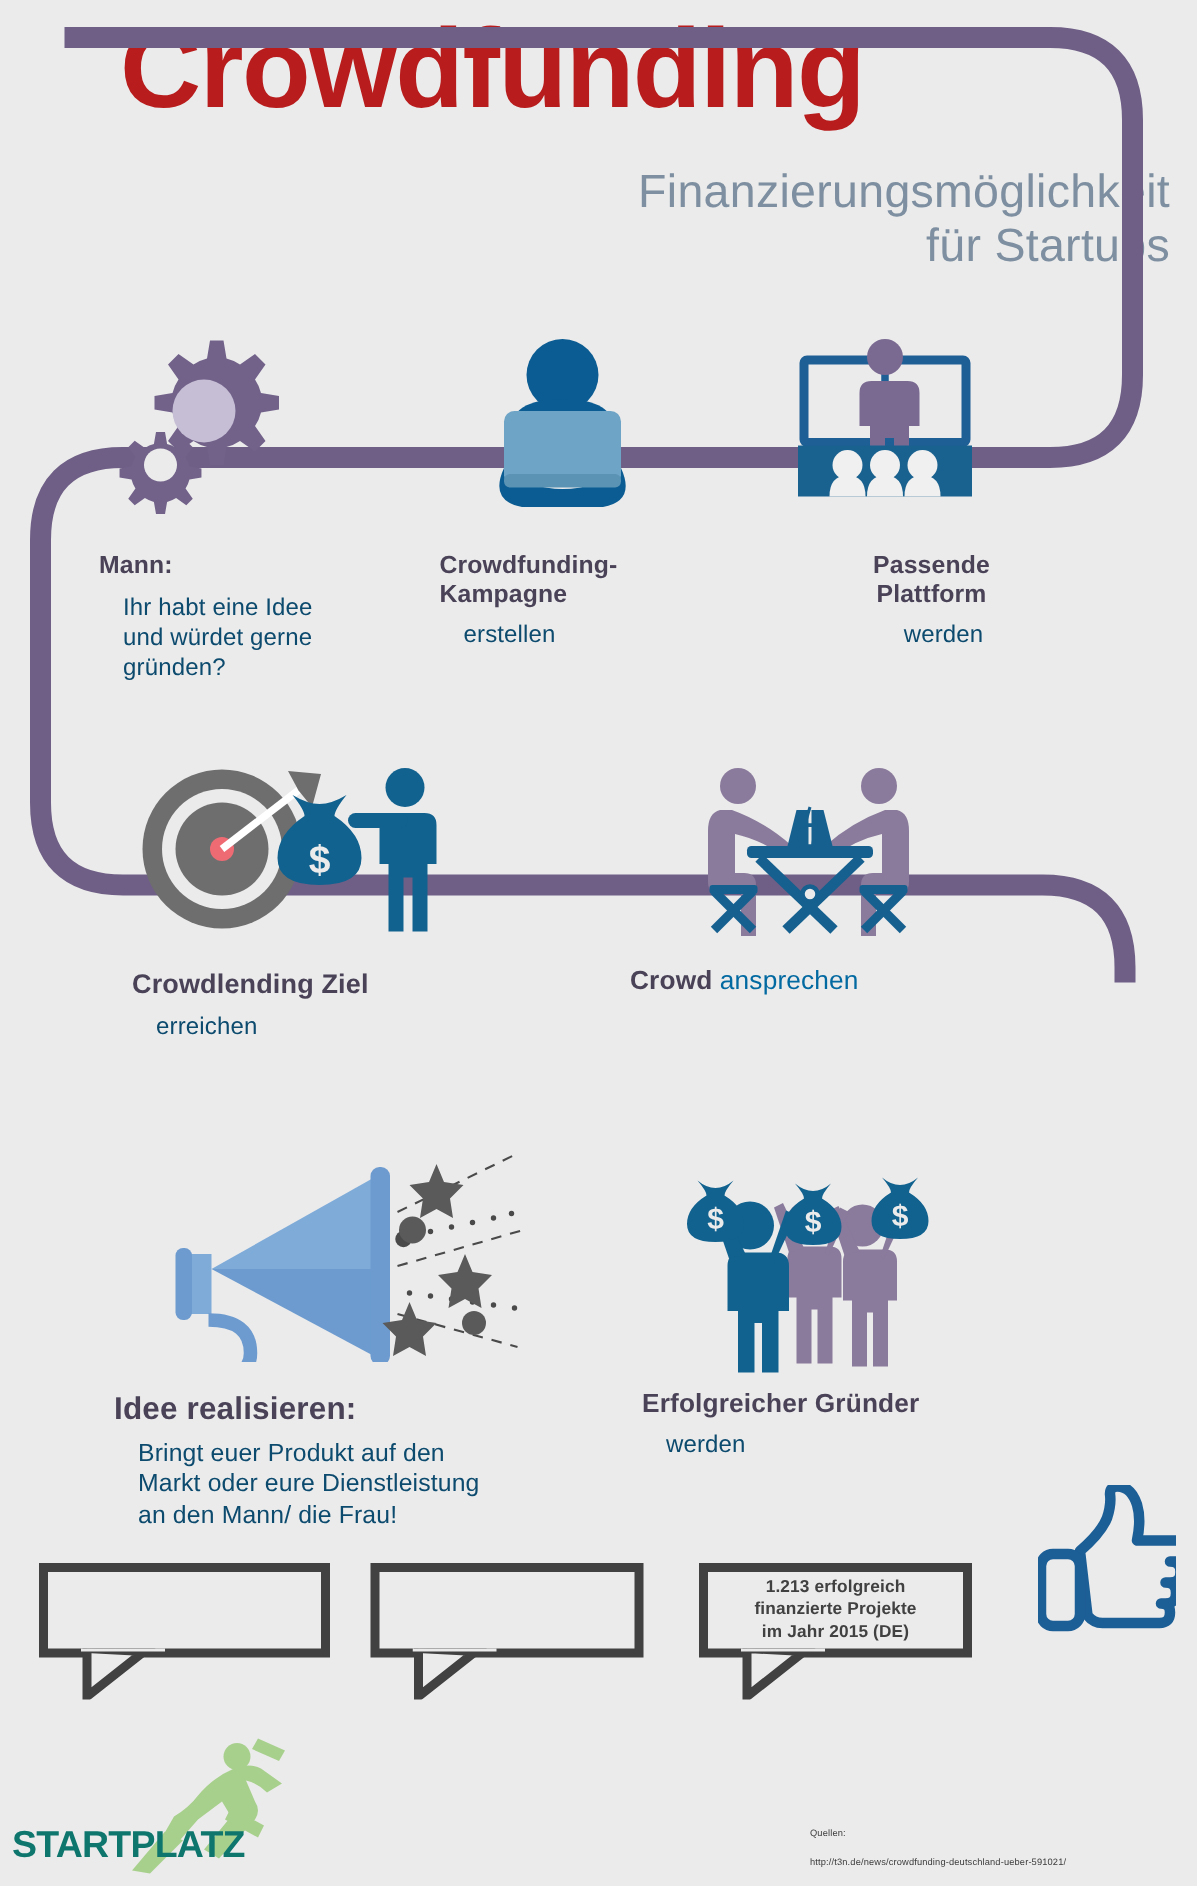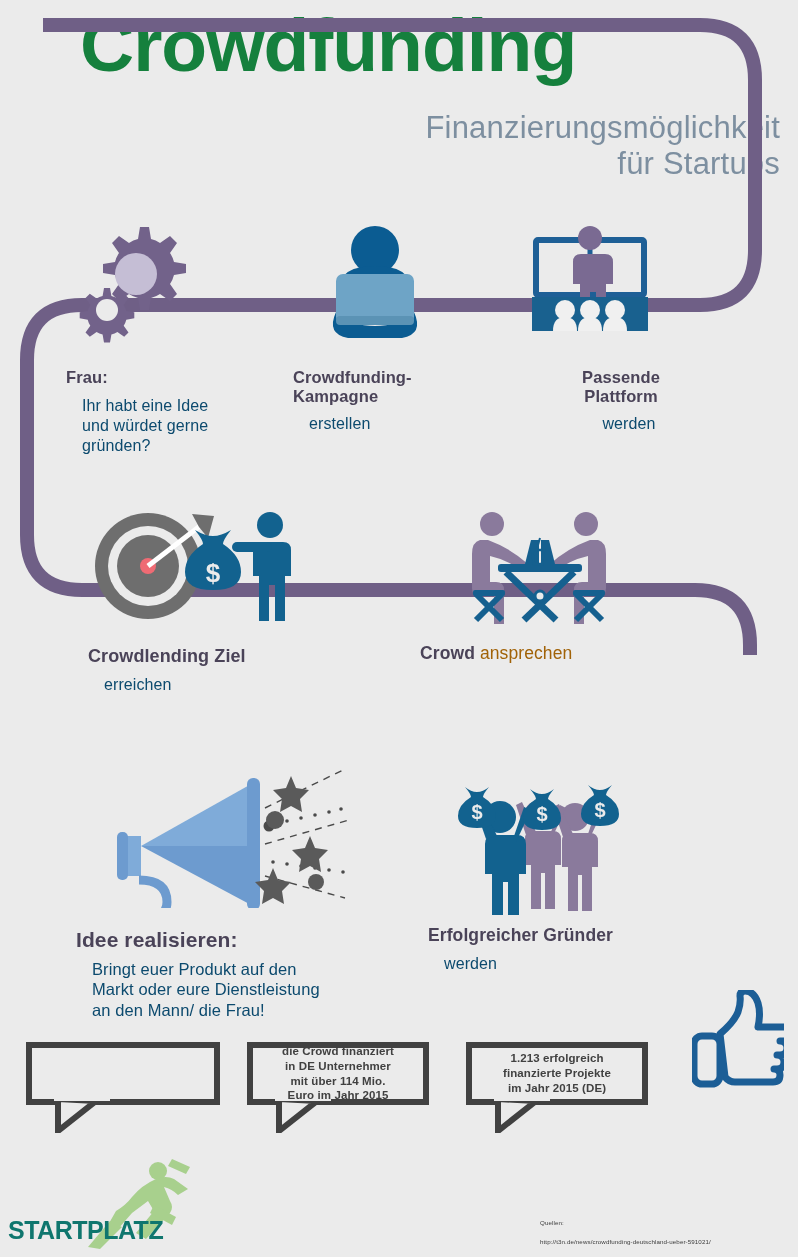--- a/index.html
+++ b/index.html
@@ -10,21 +10,21 @@
     position:relative;
     overflow:hidden;
   }
   .stage{position:absolute;left:0;top:0;width:798px;height:1257px;}
   .abs{position:absolute;}
 
   
   #title{
     left:80px; top:8px;
     font-size:75px; font-weight:700; letter-spacing:-1px;
-    color:#15803d;
+    color:#b91c1c;
     line-height:1.0;
   }
   #subtitle{
     right:18px; top:110px;
     text-align:right;
     font-size:31px; font-weight:400;
     color:#7d8fa0;
     line-height:1.16;
     letter-spacing:.2px;
   }
@@ -36,21 +36,21 @@
   .step{position:absolute;}
   .step .hd{
     font-size:16.5px;font-weight:700;color:#4a4358;line-height:1.18;
     letter-spacing:.1px;
   }
   .step .bd{
     font-size:16px;font-weight:400;color:#0c4a6e;line-height:1.25;
     letter-spacing:.1px;
     margin-left:16px;
   }
-  .step .hd .reg{font-weight:400;color:#a16207;}
+  .step .hd .reg{font-weight:400;color:#0369a1;}
 
   
   .bubble{
     position:absolute;
     border:6px solid #414141;
     background:#ebebeb;
     box-sizing:border-box;
     color:#414141;
     font-size:11.5px;
     font-weight:700;
@@ -256,21 +256,21 @@
       <text x="150" y="42">$</text>
     </g>
   </svg>
 
   <svg class="abs" style="left:692px;top:990px;" width="92" height="100" viewBox="0 0 92 100">
     <path d="M28 44 q14-12 18-22 q3-9 2-16 q0-5 5-5 q9 0 13 12 q3 10 0 24 l26 0 q7 0 7 7 q0 7-7 7 l-4 0 q7 0 7 7 q0 7-7 7 l-3 0 q7 0 7 7 q0 7-7 7 l-3 0 q6 0 6 6 q0 7-7 7 l-38 0 q-6 0-10-5 z" fill="none" stroke="#1c5e96" stroke-width="7" stroke-linejoin="round"></path>
     <rect x="2" y="46" width="26" height="48" rx="8" fill="none" stroke="#1c5e96" stroke-width="7"></rect>
   </svg>
 
   <div class="step" style="left:66px;top:368px;width:210px;">
-    <div class="hd">Frau:</div>
+    <div class="hd">Mann:</div>
     <div class="bd" style="margin-top:9px;white-space:pre-line;">Ihr habt eine Idee
 und würdet gerne
 gründen?</div>
   </div>
 
   <div class="step" style="left:293px;top:368px;width:200px;">
     <div class="hd" style="white-space:pre-line;">Crowdfunding-
 Kampagne</div>
     <div class="bd" style="margin-top:7px;">erstellen</div>
   </div>
@@ -305,24 +305,20 @@
   </div>
 
   <div class="bubble" style="left:26px;top:1042px;width:194px;height:63px;">
     <svg class="tail" viewBox="0 0 70 34">
       <path d="M4 0 L4 32 L42 2 Z" fill="#ebebeb" stroke="#414141" stroke-width="6" stroke-linejoin="miter"></path>
       <rect x="0" y="-4" width="56" height="6" fill="#ebebeb"></rect>
     </svg>
   </div>
 
   <div class="bubble" style="left:247px;top:1042px;width:182px;height:63px;">
-    <span class="txt">die Crowd finanziert
-in DE Unternehmer
-mit über 114 Mio.
-Euro im Jahr 2015</span>
     <svg class="tail" viewBox="0 0 70 34">
       <path d="M4 0 L4 32 L42 2 Z" fill="#ebebeb" stroke="#414141" stroke-width="6" stroke-linejoin="miter"></path>
       <rect x="0" y="-4" width="56" height="6" fill="#ebebeb"></rect>
     </svg>
   </div>
 
   <div class="bubble" style="left:466px;top:1042px;width:182px;height:63px;">
     <span class="txt">1.213 erfolgreich
 finanzierte  Projekte
 im Jahr 2015 (DE)</span>

